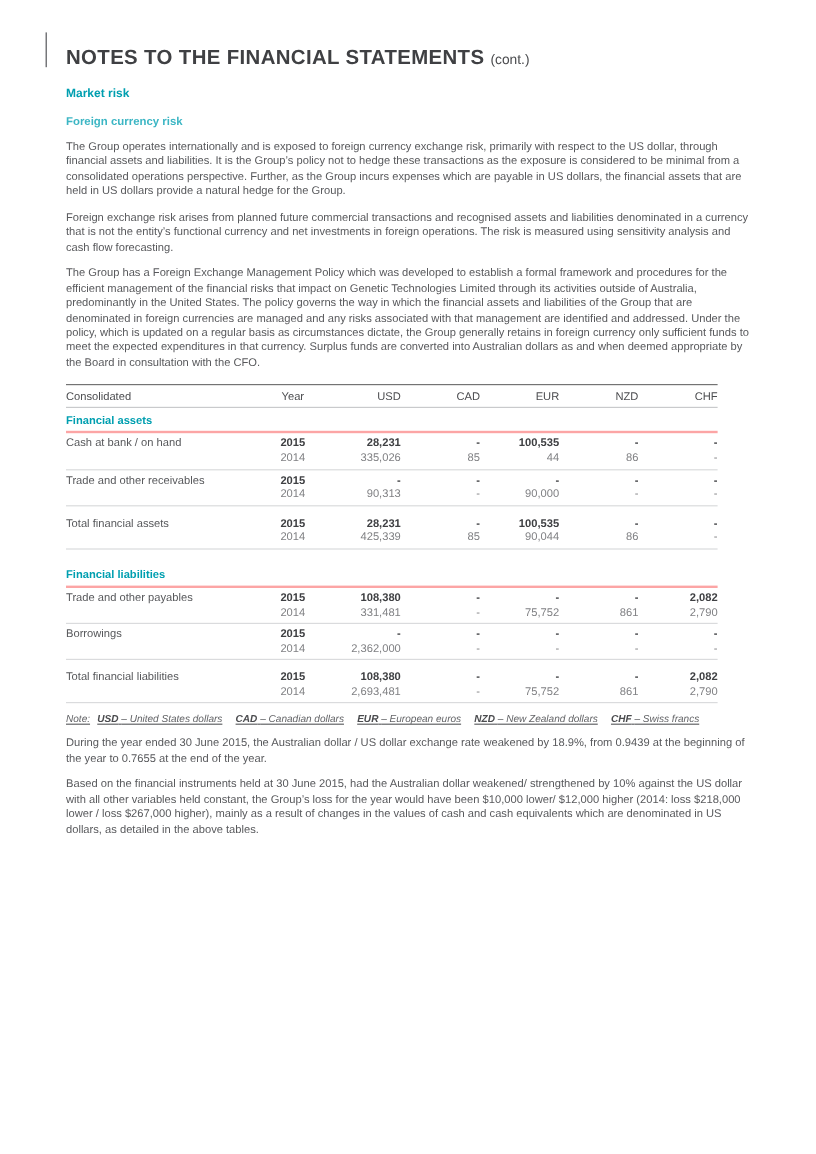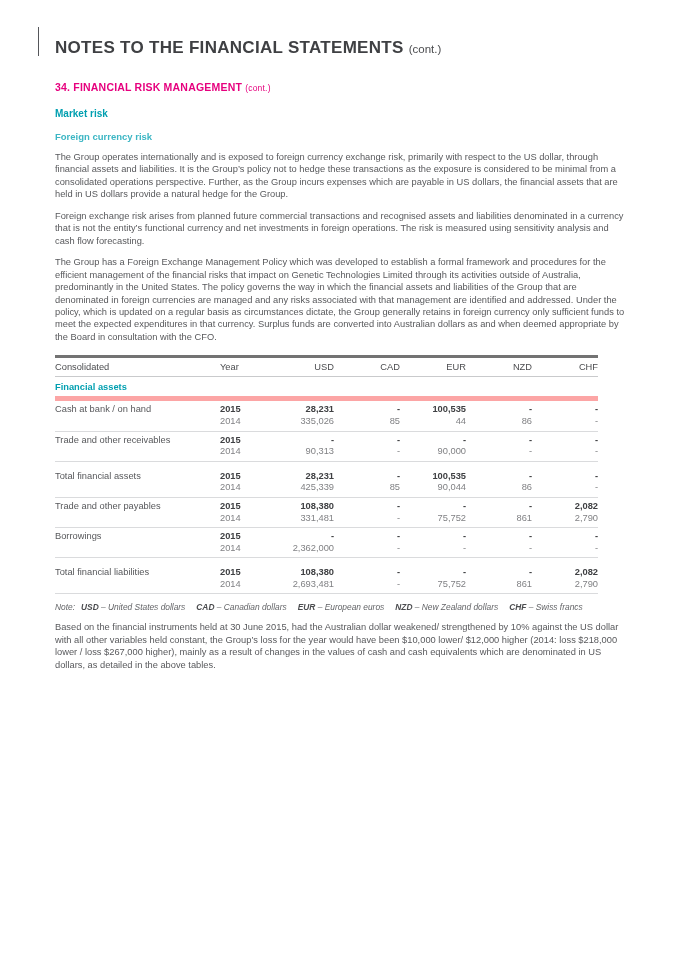--- a/index.html
+++ b/index.html
@@ -19,50 +19,49 @@
 
   .section-heading { margin-top:23px; font-size:10.5px; font-weight:bold; color:#e6007e; letter-spacing:0.2px; }
   .section-heading .cont { font-size:8.5px; font-weight:normal; }
 
   .market-risk { margin-top:15px; font-size:10px; font-weight:bold; color:#009fb0; }
   .fcr-heading { margin-top:12px; font-size:9.5px; font-weight:bold; color:#3cb6c4; }
 
   p.body { margin-top:9px; font-size:9.3px; line-height:1.34; color:#58595c; }
 
   .fx-table { margin-top:12px; width:543px; font-size:9.3px; color:#57585b; }
-  .t-head { display:flex; border-top:3px solid #737373; border-bottom:1px solid #c9cacc; padding:4px 0 4px; color:#4b4c4f; }
+  .t-head { display:flex; border-top:1px solid #737373; border-bottom:1px solid #c9cacc; padding:4px 0 4px; color:#4b4c4f; }
   .c-label { flex:1; text-align:left; }
-  .c-year { width:48px; text-align:left; }
+  .c-year { width:48px; text-align:center; }
   .c-val { width:66px; text-align:right; }
-  .sec-title { color:#009fb0; font-weight:bold; padding:5px 0 4px; border-bottom:5px solid #fca5a5; }
+  .sec-title { color:#009fb0; font-weight:bold; padding:5px 0 4px; border-bottom:2px solid #fca5a5; }
   .sec-title.gap { margin-top:11px; }
   .row-group { border-bottom:1px solid #dadbdd; padding:3px 0 3px; }
   .row-group.total { margin-top:6px; }
   .line { display:flex; line-height:11.6px; }
   .line.y2015 { font-weight:bold; color:#3f4043; }
   .line.y2014 { font-weight:normal; color:#808184; }
   .line .c-label { font-weight:normal; color:#57585b; }
 
-  .note { margin-top:8px; font-size:8.4px; color:#636467; font-style:italic; }
+  .note { margin-top:8px; font-size:8.4px; color:#636467; font-style:italic;text-decoration:underline; }
   .note .abbr { font-weight:bold; color:#4b4c4f; margin-left:11px; }
   .note .abbr.first { margin-left:6px; }
 </style>
 </head>
 <body>
 
 <div class="page">
 
   <div class="top-mark"></div>
 
   <div class="content">
 
     <h1 class="page-title"><span>NOTES TO THE FINANCIAL STATEMENTS</span> <span class="cont">(cont.)</span></h1>
 
 
-    <h2 class="section-heading"><span>34. FINANCIAL RISK MANAGEMENT</span> <span class="cont">(cont.)</span></h2>
 
     <h3 class="market-risk">Market risk</h3>
 
     <h4 class="fcr-heading">Foreign currency risk</h4>
 
     <p class="body">The Group operates internationally and is exposed to foreign currency exchange risk, primarily with respect to the US dollar, through financial assets and liabilities. It is the Group’s policy not to hedge these transactions as the exposure is considered to be minimal from a consolidated operations perspective. Further, as the Group incurs expenses which are payable in US dollars, the financial assets that are held in US dollars provide a natural hedge for the Group.</p>
     <p class="body">Foreign exchange risk arises from planned future commercial transactions and recognised assets and liabilities denominated in a currency that is not the entity’s functional currency and net investments in foreign operations. The risk is measured using sensitivity analysis and cash flow forecasting.</p>
     <p class="body">The Group has a Foreign Exchange Management Policy which was developed to establish a formal framework and procedures for the efficient management of the financial risks that impact on Genetic Technologies Limited through its activities outside of Australia, predominantly in the United States. The policy governs the way in which the financial assets and liabilities of the Group that are denominated in foreign currencies are managed and any risks associated with that management are identified and addressed. Under the policy, which is updated on a regular basis as circumstances dictate, the Group generally retains in foreign currency only sufficient funds to meet the expected expenditures in that currency. Surplus funds are converted into Australian dollars as and when deemed appropriate by the Board in consultation with the CFO.</p>
 
     <div class="fx-table">
@@ -130,20 +129,21 @@
             <div class="line y2014">
               <div class="c-label"></div>
               <div class="c-year">2014</div>
               <div class="c-val">425,339</div>
               <div class="c-val">85</div>
               <div class="c-val">90,044</div>
               <div class="c-val">86</div>
               <div class="c-val">-</div>
             </div>
           </div>
+          <div class="sec-title gap">Financial liabilities</div>
           <div class="row-group">
             <div class="line y2015">
               <div class="c-label">Trade and other payables</div>
               <div class="c-year">2015</div>
               <div class="c-val">108,380</div>
               <div class="c-val">-</div>
               <div class="c-val">-</div>
               <div class="c-val">-</div>
               <div class="c-val">2,082</div>
             </div>
@@ -196,20 +196,21 @@
               <div class="c-val">861</div>
               <div class="c-val">2,790</div>
             </div>
           </div>
         </div>
       <div class="note">
         <span>Note:</span><span class="abbr first">USD</span> <span>– United States dollars</span><span class="abbr">CAD</span> <span>– Canadian dollars</span><span class="abbr">EUR</span> <span>– European euros</span><span class="abbr">NZD</span> <span>– New Zealand dollars</span><span class="abbr">CHF</span> <span>– Swiss francs</span>
       </div>
     </div>
 
+    <p class="body">During the year ended 30 June 2015, the Australian dollar / US dollar exchange rate weakened by 18.9%, from 0.9439 at the beginning of the year to 0.7655 at the end of the year.</p>
     <p class="body">Based on the financial instruments held at 30 June 2015, had the Australian dollar weakened/ strengthened by 10% against the US dollar with all other variables held constant, the Group’s loss for the year would have been $10,000 lower/ $12,000 higher (2014: loss $218,000 lower / loss $267,000 higher), mainly as a result of changes in the values of cash and cash equivalents which are denominated in US dollars, as detailed in the above tables.</p>
 
   </div>
 
   <div class="footer-bar"></div>
   <div class="page-number">72</div>
 
 </div>
 
 </body></html>

